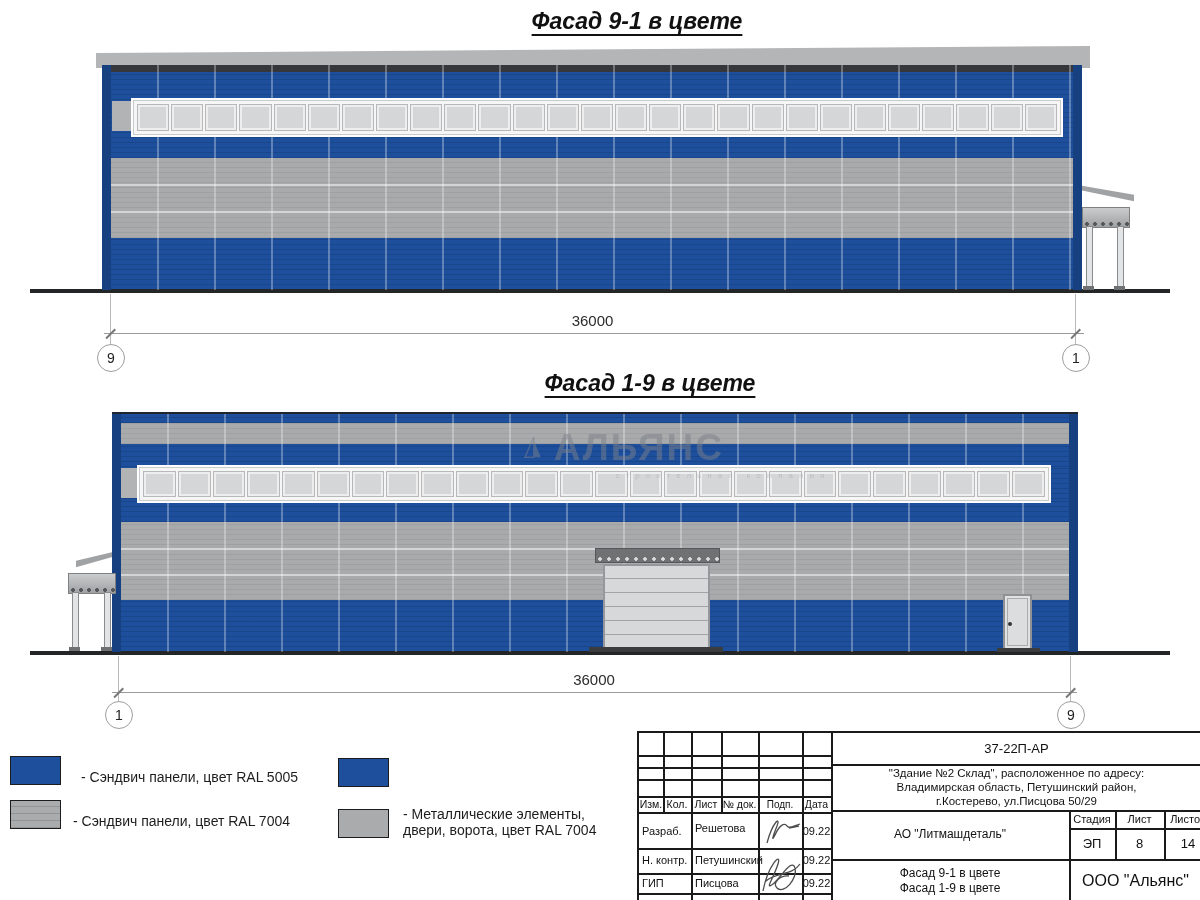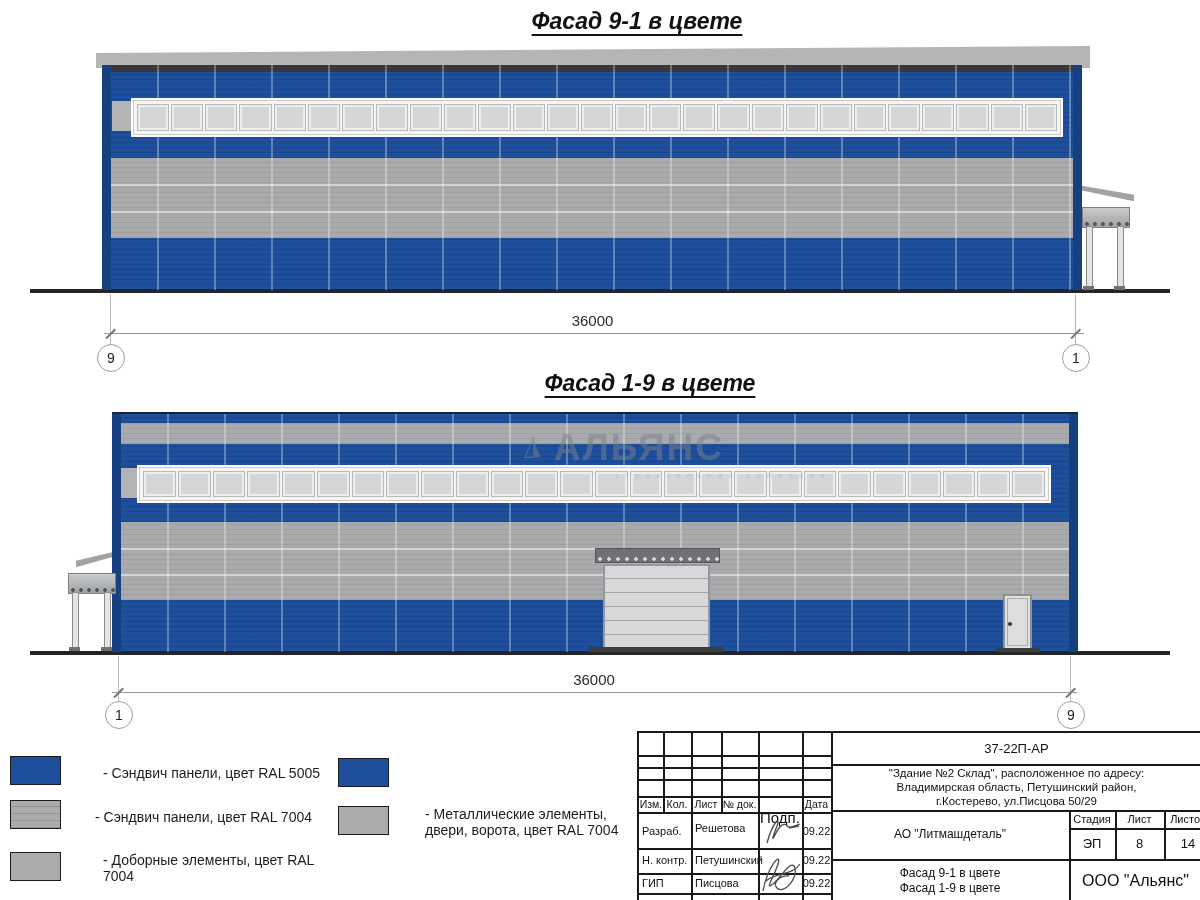--- a/index.html
+++ b/index.html
@@ -47,21 +47,21 @@
   .dim-line{position:absolute;height:1px;background:#9a9a9a;}
   .tick{position:absolute;width:13px;height:1.5px;background:#777;transform:rotate(-45deg);}
   .dim-text{position:absolute;font-size:15px;color:#2b2b2b;text-align:center;}
   .axis-circle{position:absolute;width:26px;height:26px;border:1px solid #9d9d9d;border-radius:50%;
     background:#fff;display:flex;align-items:center;justify-content:center;font-size:14px;color:#222;z-index:7;}
   
   .wm{position:absolute;z-index:6;display:flex;align-items:center;gap:10px;opacity:.5;pointer-events:none;}
   .wm-text{font-size:37px;font-weight:bold;color:#7b818b;letter-spacing:2px;line-height:1;}
   .wm-sub{position:absolute;left:62px;top:42px;font-size:8px;letter-spacing:6px;color:#8b919b;opacity:.7;white-space:nowrap;}
   
-  .legend-item{position:absolute;display:flex;align-items:center;gap:22px;}
+  .legend-item{position:absolute;display:flex;align-items:flex-end;}
   .swatch{width:49px;height:27px;border:1.5px solid #1c1c1c;flex:none;}
   .swatch.blue{background:#1d4f9c;}
   .swatch.gray{background:#a9abac;}
   .swatch.gray-ribbed{background:#a9abac;
     background-image:repeating-linear-gradient(0deg,rgba(0,0,0,.14) 0 1px,transparent 1px 7px);}
   .swatch.white{background:#ffffff;}
   .legend-label{font-size:14px;color:#1d1d1d;line-height:16px;padding-top:4px;}
   
   #stamp{position:absolute;left:637px;top:731px;width:563px;height:169px;overflow:hidden;
     border-left:2px solid #1a1a1a;border-top:2px solid #1a1a1a;font-size:11px;color:#111;}
@@ -233,24 +233,20 @@
   <div class="axis-circle" style="left:1057px;top:701px;">9</div>
 
   <div class="legend-item" style="left:10px;top:756px;width:320px;">
     <div class="swatch blue"></div>
     <div class="legend-label" style="margin-left:20px;">- Сэндвич панели, цвет RAL 5005</div>
   </div>
   <div class="legend-item" style="left:10px;top:800px;width:320px;">
     <div class="swatch gray-ribbed"></div>
     <div class="legend-label" style="margin-left:12px;">- Сэндвич панели, цвет RAL 7004</div>
   </div>
-  <div class="legend-item" style="left:10px;top:848px;width:320px;">
-    <div class="swatch gray"></div>
-    <div class="legend-label" style="margin-left:20px;">- Доборные элементы, цвет RAL 7004</div>
-  </div>
   <div class="legend-item" style="left:338px;top:758px;width:290px;">
     <div class="swatch blue"></div>
   </div>
   <div class="legend-item" style="left:338px;top:802px;width:290px;">
     <div class="swatch gray"></div>
     <div class="legend-label" style="margin-left:14px;">- Металлические элементы, двери, ворота, цвет RAL 7004</div>
   </div>
 
   <div id="stamp">
 
@@ -267,21 +263,21 @@
     <div class="hline" style="left:0;top:63px;width:192px;"></div>
     <div class="hline" style="left:0;top:79px;width:192px;height:2px;"></div>
     <div class="hline" style="left:0;top:115px;width:192px;"></div>
     <div class="hline" style="left:0;top:140px;width:192px;"></div>
     <div class="hline" style="left:0;top:160px;width:192px;"></div>
 
     <div class="cell" style="left:0;top:63px;width:24px;height:16px;font-size:10.5px;">Изм.</div>
     <div class="cell" style="left:24px;top:63px;width:28px;height:16px;font-size:10.5px;">Кол.</div>
     <div class="cell" style="left:52px;top:63px;width:30px;height:16px;font-size:10.5px;">Лист</div>
     <div class="cell" style="left:82px;top:63px;width:37px;height:16px;font-size:10.5px;">№ док.</div>
-    <div class="cell" style="left:119px;top:76px;width:44px;height:16px;font-size:15px;">Подп.</div>
+    <div class="cell" style="left:119px;top:63px;width:44px;height:16px;font-size:10px;">Подп.</div>
     <div class="cell" style="left:163px;top:63px;width:29px;height:16px;font-size:10.5px;">Дата</div>
 
     <div class="cell left" style="left:0;top:81px;width:52px;height:34px;">Разраб.</div>
     <div class="cell left" style="left:53px;top:81px;width:66px;height:28px;">Решетова</div>
     <div class="cell" style="left:163px;top:81px;width:29px;height:34px;">09.22</div>
     <div class="cell left" style="left:0;top:115px;width:52px;height:25px;">Н. контр.</div>
     <div class="cell left" style="left:53px;top:115px;width:66px;height:25px;">Петушинский</div>
     <div class="cell" style="left:163px;top:115px;width:29px;height:25px;">09.22</div>
     <div class="cell left" style="left:0;top:140px;width:52px;height:20px;">ГИП</div>
     <div class="cell left" style="left:53px;top:140px;width:66px;height:20px;">Писцова</div>

